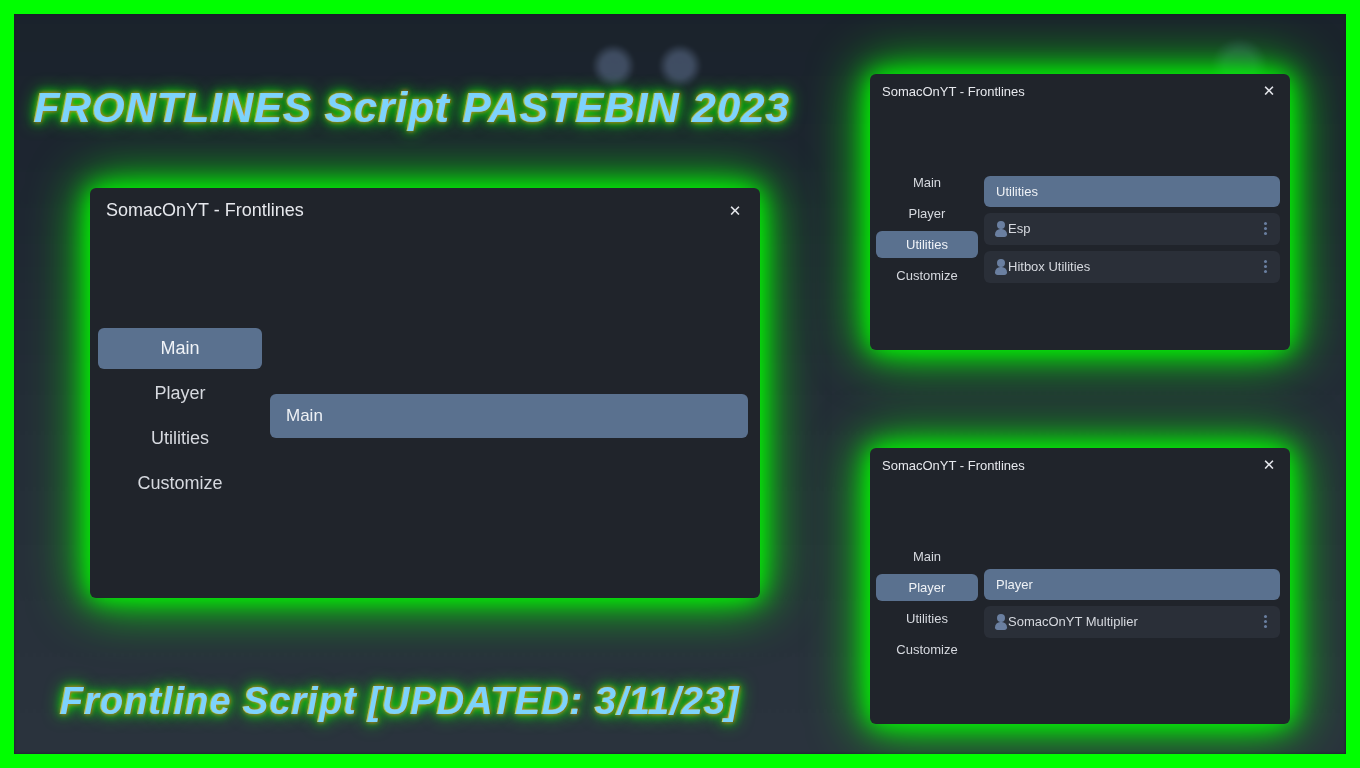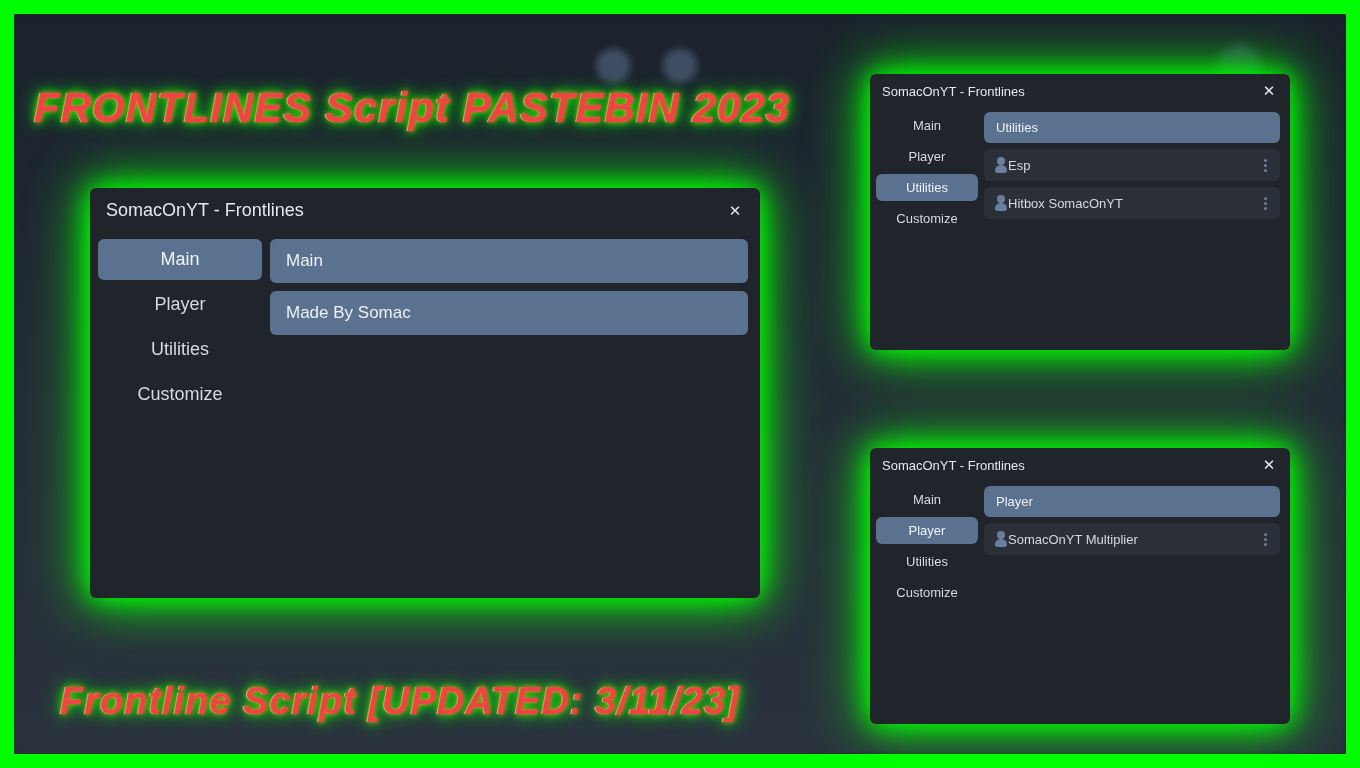--- a/index.html
+++ b/index.html
@@ -25,21 +25,21 @@
         radial-gradient(circle at 92% 7%, rgba(140,170,230,0.2) 0 15px, transparent 28px),
         linear-gradient(180deg, #1a222b 0%, #1d2530 20%, #242d37 55%, #2a333d 100%);
       filter: blur(1.5px);
     }
     
     .headline {
       position: absolute;
       font-family: "Arial Black", Impact, sans-serif;
       font-style: italic;
       font-weight: 900;
-      color: #ef4444;
+      color: #7dd3fc;
       text-shadow:
         0 0 4px #ff6a2a, 0 0 10px #00ff00, 0 0 18px #00ff00,
         -1px 0 0 #fff3e0, 1px 0 0 #4a1000;
       letter-spacing: 1px;
       white-space: nowrap;
     }
     .headline.top { left: 34px; top: 84px; font-size: 42px; }
     .headline.bottom { left: 60px; top: 680px; font-size: 38px; }
 
     
@@ -61,21 +61,21 @@
       padding: 10px 14px;
       color: #e6e8ed;
       text-align: center;
     }
     .panel-header .close {
       cursor: pointer;
       width: 18px; height: 18px;
       display: flex; align-items: center; justify-content: center;
       color: #e6e8ed; font-size: 15px;
     }
-    .panel-body { display: flex; flex: 1; }
+    .panel-body { display: flex; flex: 1; align-items: center; }
     .sidebar {
       display: flex; flex-direction: column;
       gap: 4px;
     }
     .sidebar-item {
       text-align: center;
       border-radius: 6px;
       cursor: pointer;
       color: #d6d9df;
     }
@@ -166,21 +166,20 @@
     </div>
     <div class="panel-body">
       <div class="sidebar">
         <div class="sidebar-item active">Main</div>
         <div class="sidebar-item">Player</div>
         <div class="sidebar-item">Utilities</div>
         <div class="sidebar-item">Customize</div>
       </div>
       <div class="content">
         <div class="pill">Main</div>
-        <div class="pill">Made By Somac</div>
       </div>
     </div>
   </div>
 </div>
 
 <div class="glow util">
   <div class="panel small">
     <div class="panel-header">
       <span>SomacOnYT - Frontlines</span>
       <div class="close">✕</div>
@@ -198,21 +197,21 @@
           <div class="person"></div>
           <span>Esp</span>
           <div class="more">
               <span></span>
               <span></span>
               <span></span>
             </div>
         </div>
         <div class="row">
           <div class="person"></div>
-          <span>Hitbox SomacOnYT</span>
+          <span>Hitbox Utilities</span>
           <div class="more">
               <span></span>
               <span></span>
               <span></span>
             </div>
         </div>
       </div>
     </div>
   </div>
 </div>

